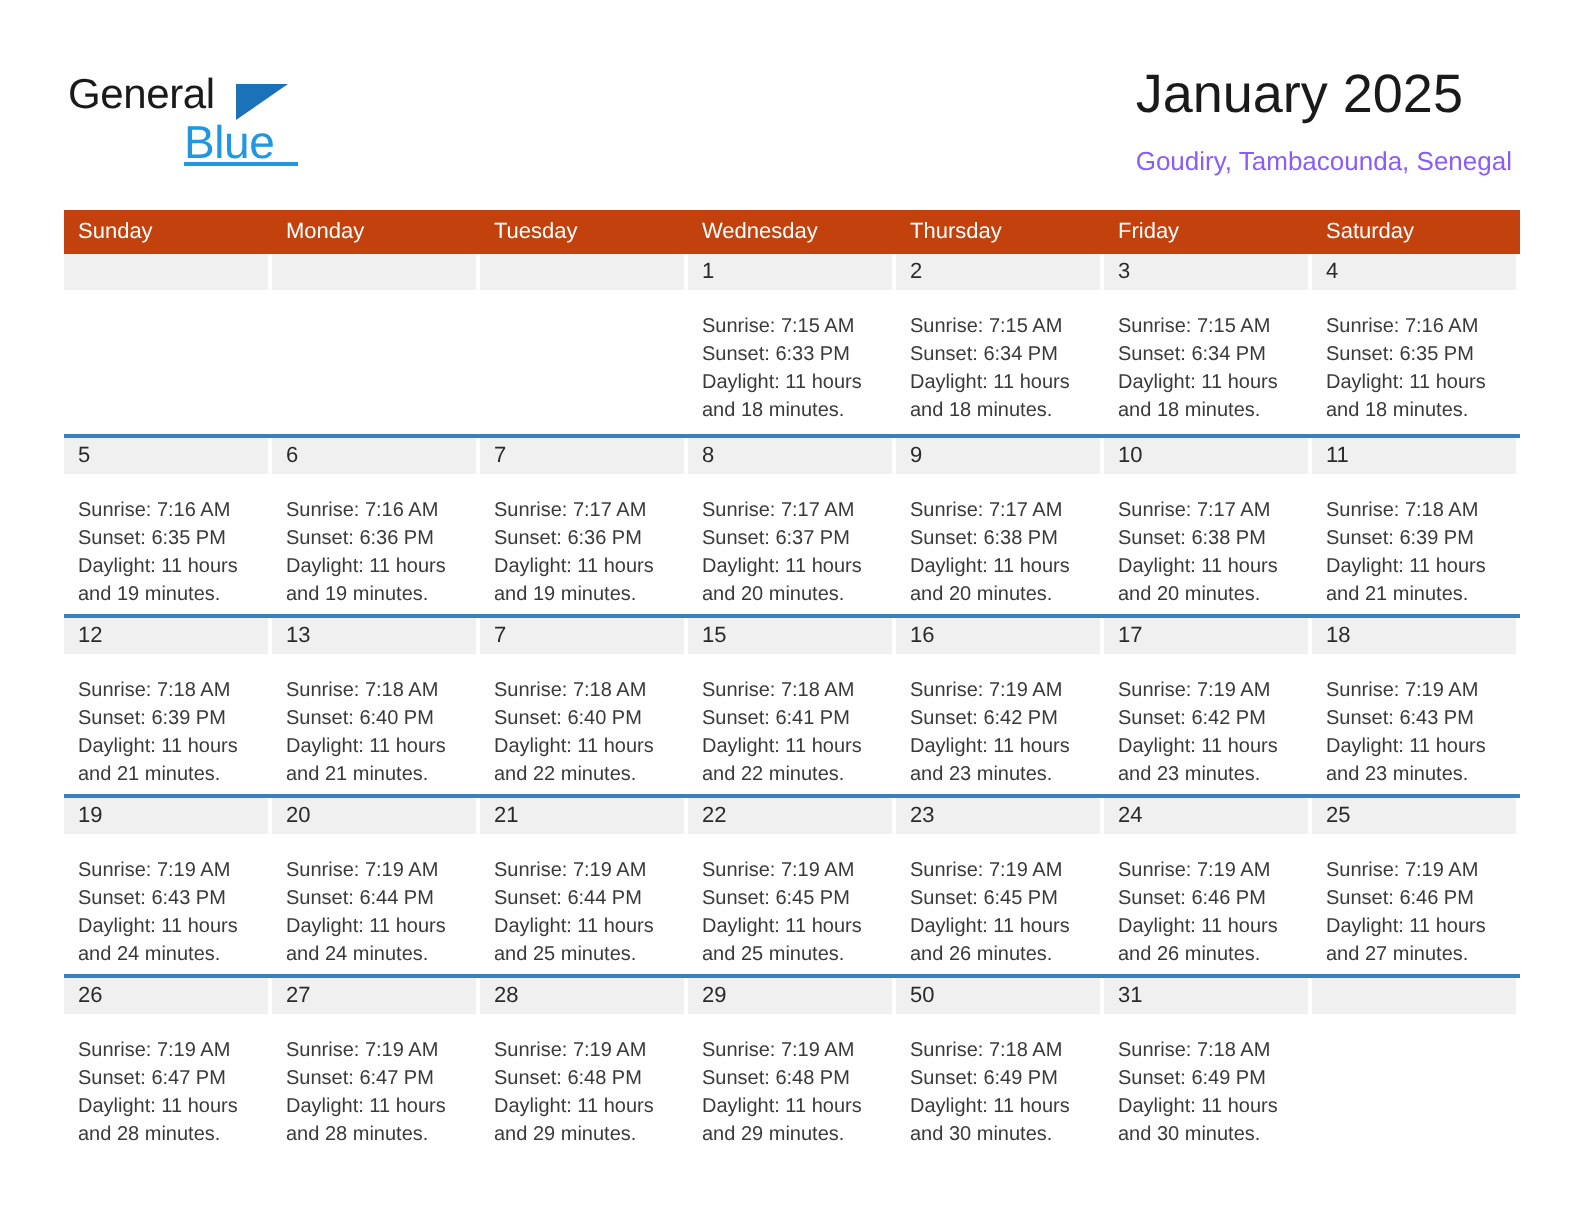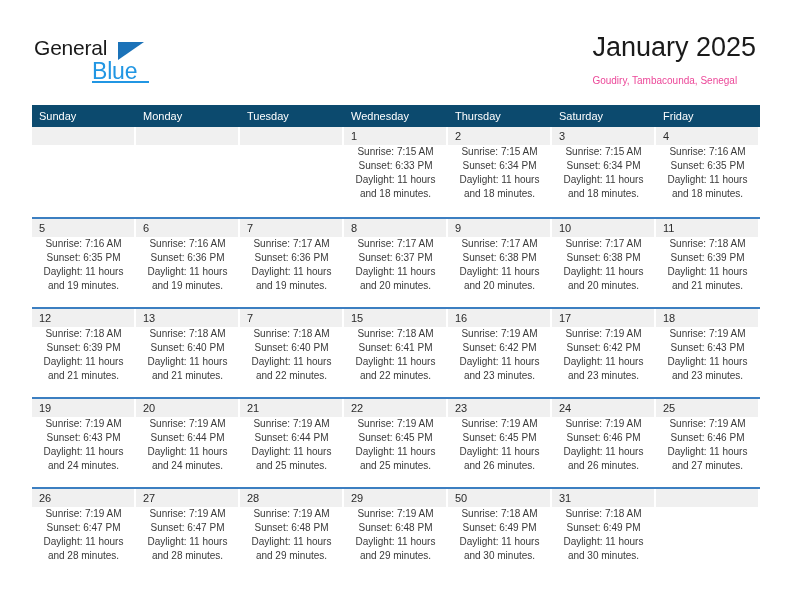--- a/index.html
+++ b/index.html
@@ -69,38 +69,38 @@
     right: 36px;
     top: 30px;
   }
   .cal-title {
     font-size: 27px;
     color: #1a1a1a;
     line-height: 34px;
     white-space: nowrap;
   }
   .cal-subtitle {
-    font-size: 10px;
-    color: #ec4899;
+    font-size: 13px;
+    color: #8b5cf6;
     line-height: 22px;
     margin-top: 6px;
     white-space: nowrap;
   }
 
   
   .calendar {
     position: absolute;
     left: 32px;
     top: 105px;
     width: 728px;
   }
   .dow-row {
     display: flex;
     width: 100%;
-    background: #0c4a6e;
+    background: #c2410c;
     height: 22px;
   }
   .dow {
     flex: 1 1 0;
     color: #ffffff;
     font-size: 11px;
     line-height: 22px;
     padding-left: 7px;
     white-space: nowrap;
     overflow: hidden;
@@ -130,22 +130,21 @@
   .daynum {
     height: 18px;
     background: #f0f0f0;
     font-size: 11px;
     color: #2a2a2a;
     line-height: 18px;
     padding-left: 7px;
   }
   .cell.empty .daynum { background: #f0f0f0; }
   .lines {
-    padding: 0 6px 0 7px;
-    text-align: center;
+    padding: 12px 6px 0 7px;
   }
   .line {
     font-size: 10px;
     line-height: 14px;
     color: #3a3a3a;
     white-space: nowrap;
   }
 </style>
 </head>
 <body>
@@ -166,22 +165,22 @@
     </div>
   </div>
 
   <div class="calendar">
     <div class="dow-row" id="dow-row">
         <div class="dow">Sunday</div>
         <div class="dow">Monday</div>
         <div class="dow">Tuesday</div>
         <div class="dow">Wednesday</div>
         <div class="dow">Thursday</div>
+        <div class="dow">Friday</div>
         <div class="dow">Saturday</div>
-        <div class="dow">Friday</div>
       </div>
     <div id="weeks-container">
         <div class="week-row">
           <div class="cell empty">
             <div class="cell-inner">
               <div class="daynum"></div>
             </div>
           </div>
           <div class="cell empty">
             <div class="cell-inner">

